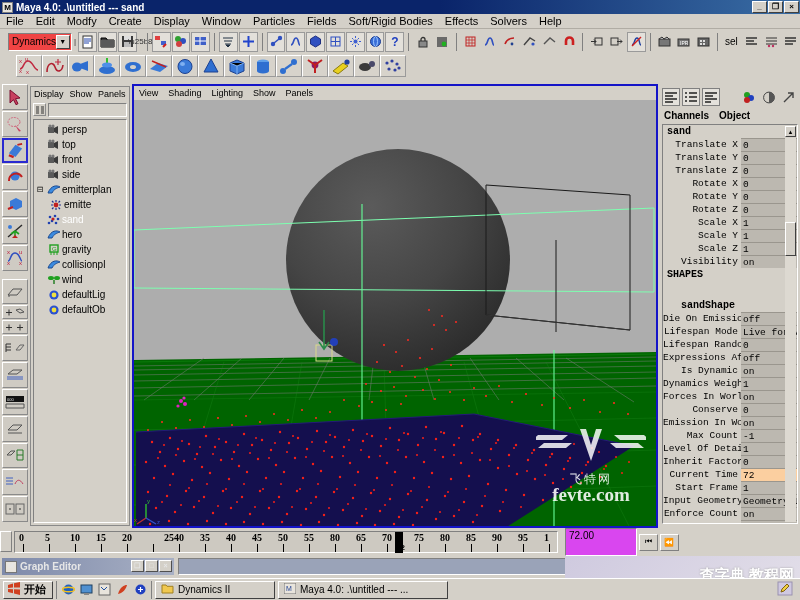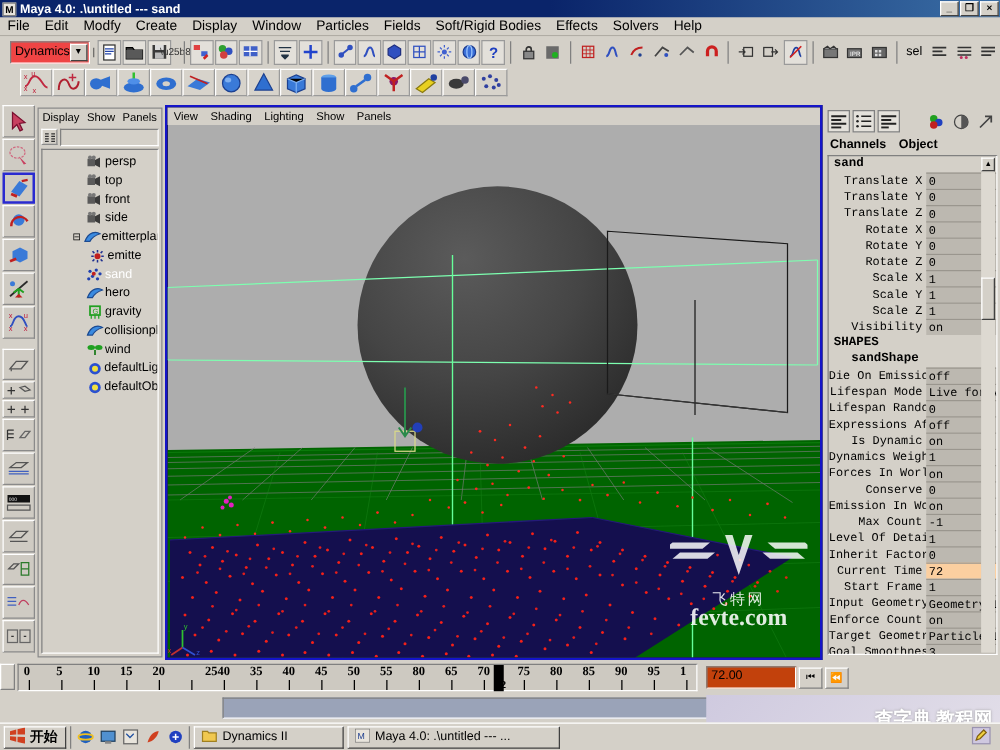--- a/index.html
+++ b/index.html
@@ -108,21 +108,21 @@
     border-right-color:#8a8a8a;border-bottom-color:#8a8a8a; font-size:6px;
     display:flex;align-items:center;justify-content:center;
   }
   .outliner .ofield .otxt {
     flex:1;height:14px;background:#d4d0c8;border:1px solid #808080;
     border-right-color:#fff;border-bottom-color:#fff;
   }
   .outliner .olist {
     position:absolute; left:2px; top:32px; right:2px; bottom:2px;
     background:#d4d0c8; border:1px solid #808080; border-right-color:#fff;border-bottom-color:#fff;
-    overflow:hidden; padding-top:2px;padding-left:22px;
+    overflow:hidden; padding-top:2px;
   }
   .orow { height: 15px; display:flex; align-items:center; font-size:10px; color:#000; }
   .orow .oexp { width:12px; text-align:center; font-size:8px; }
   .orow .oico { width:16px; height:14px; display:flex; align-items:center; justify-content:center; font-size:10px; }
   .orow .olbl { white-space:nowrap; overflow:hidden; }
   .orow.selected .olbl { color:#ffffff; }
   .orow.indent { padding-left: 14px; }
 
   
   .viewport {
@@ -151,21 +151,21 @@
   .cbtabs span { padding-right: 10px; font-weight: bold; }
   .cbbody {
     position:absolute; left:2px; top:38px; right:2px; bottom:2px;
     background:#d4d0c8; border:1px solid #808080; border-right-color:#fff; border-bottom-color:#fff;
     overflow:hidden;
   }
   .cbhead {
     font-family:"Liberation Mono", monospace; font-weight:bold; font-size:10px;
     padding:1px 4px; color:#000;
   }
-  .cbhead.indent2 { padding-left: 18px; }
+  .cbhead.indent2 { padding-left: 18px; margin-top: 18px; }
   .cbrow { display:flex; height:13px; align-items:center; font-family:"Liberation Mono", monospace; font-size:9.5px; }
   .cbrow .lbl { width:78px; text-align:right; padding-right:3px; color:#000; white-space:nowrap; overflow:hidden; }
   .cbrow .val {
     flex:1; background:#bcb8b0; border-top:1px solid #9a968e;
     padding-left:2px; height:13px; line-height:13px; color:#000;
     white-space:nowrap; overflow:hidden;
   }
   .cbrow .val.hl { background:#fbcfa0; }
   .cbscroll {
     position:absolute; right:1px; top:1px; width:11px; bottom:1px; background:#d4d0c8;
@@ -205,21 +205,21 @@
     position:absolute; left:0; top:1px; width:12px; height:21px;
     background:#d4d0c8; border:1px solid #fff; border-right-color:#808080;border-bottom-color:#808080;
     font-size:6px; color:#444; writing-mode: vertical-rl;
   }
 
   .playbar {
     position: absolute; left: 562px; top: 530px; width: 238px; height: 24px;
     background:#d4d0c8; display:flex; align-items:center; gap:2px; padding-left:3px;
   }
   .timefield {
-    width:72px; height:18px; background:#c2410c;
+    width:72px; height:28px; background:#d946ef;
     border:1px solid #808080; border-right-color:#fff;border-bottom-color:#fff;
     font-family:"Liberation Sans", sans-serif; font-size:10px; padding-left:3px; line-height:14px;
   }
   .pbtn {
     width:19px;height:17px;background:#d4d0c8;
     border:1px solid #fff;border-right-color:#808080;border-bottom-color:#808080;
     display:flex;align-items:center;justify-content:center;font-size:8px;
   }
 
   
@@ -1578,20 +1578,29 @@
     </div>
   </div>
 
   <div class="playbar">
     <div class="timefield">72.00</div>
     <div class="pbtn">⏮</div>
     <div class="pbtn">⏪</div>
   </div>
 
   <div class="graphbar">
+    <div class="gtitle">
+      <div class="gi">M</div>
+      <span>Graph Editor</span>
+      <div class="gwb">
+        <div>❐</div>
+        <div>□</div>
+        <div>×</div>
+      </div>
+    </div>
     <div class="gfield"></div>
   </div>
 
   <div class="wm-br"></div>
   <div class="wm-right">
     <div class="a">查字典 教程网</div>
     <div class="b">jiaocheng.chazidian.com</div>
   </div>
 
   <div class="taskbar">

